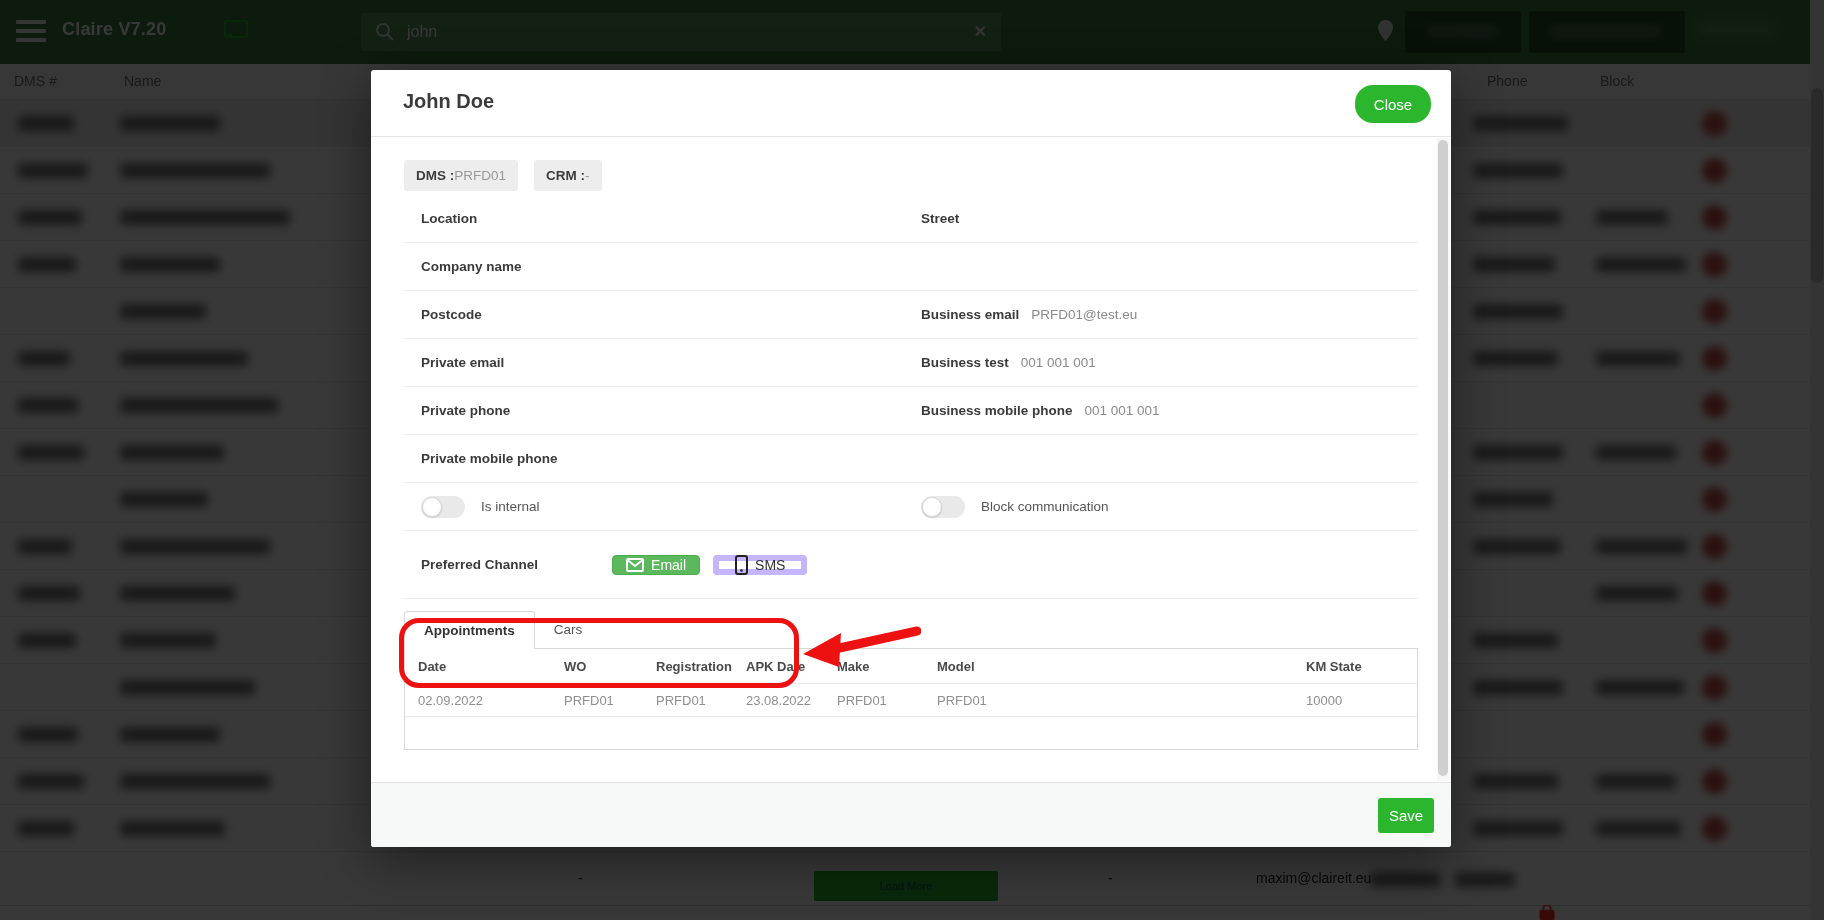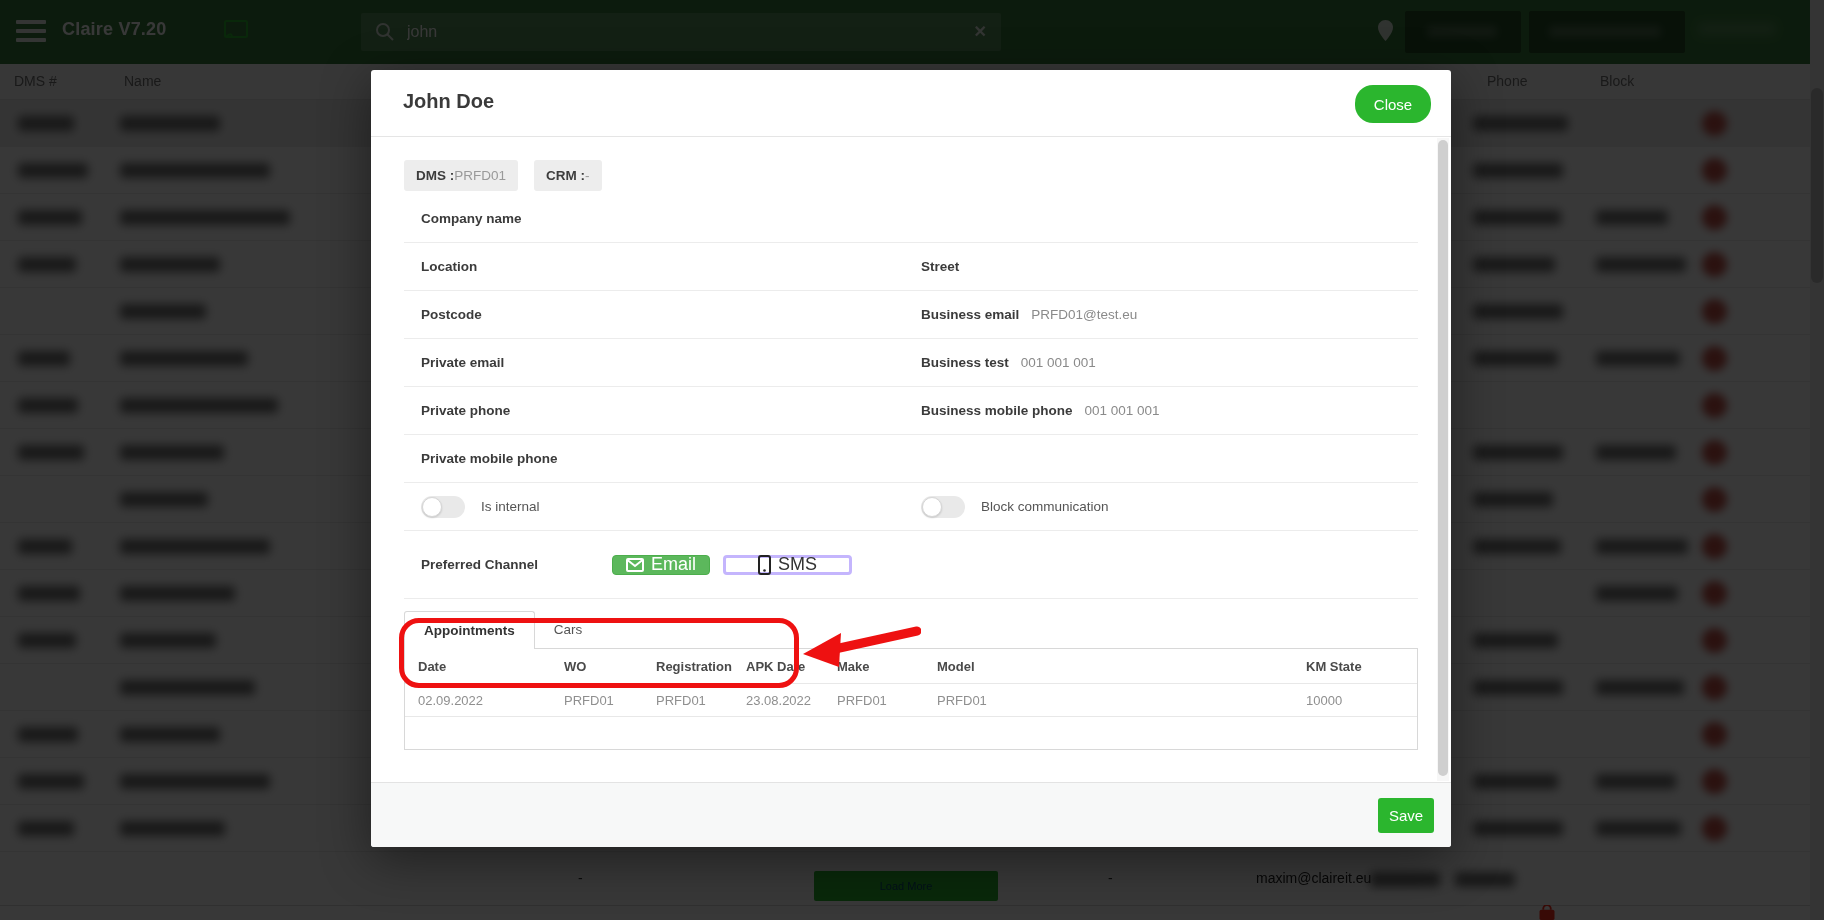--- a/index.html
+++ b/index.html
@@ -70,24 +70,24 @@
   .flabel { font-size:13.5px; font-weight:700; color:#3b3b3b; }
   .fvalue { font-size:13.5px; color:#8a8a8a; margin-left:12px; }
 
   .toggle { position:relative; width:44px; height:22px; background:#e9e9e9; border-radius:11px; cursor:pointer; flex:none; }
   .toggle .knob { position:absolute; left:1px; top:1px; width:20px; height:20px; background:#fff; border:1px solid #d6d6d6;
     border-radius:50%; box-shadow:0 1px 2px rgba(0,0,0,.15); }
   .tlabel { font-size:13.5px; color:#555; margin-left:16px; }
 
   .frow.pref { height:68px; position:relative; }
   .chan-group { display:flex; gap:13px; margin-left:74px; }
-  .chan-btn { height:20px; display:flex; align-items:center; gap:7px; border-radius:4px; font-size:18px; cursor:pointer;
+  .chan-btn { height:20px; display:flex; align-items:center; gap:7px; border-radius:4px; font-size:14px; cursor:pointer;
     font-family:"Liberation Sans",sans-serif;justify-content:flex-end; }
   .chan-email { background:#5cb85c; border:1px solid #4cae4c; color:#fff; padding:0 13px; }
-  .chan-sms { background:#fff; border:3px solid #c4b5fd; color:#333; padding:0 32px; }
+  .chan-sms { background:#fff; border:6px solid #c4b5fd; color:#333; padding:0 16px; }
 
   .ann-box { position:absolute; left:28px; top:458px; width:400px; height:70px; border:5px solid #ee1111; border-radius:20px;
     z-index:5; pointer-events:none; }
   .ann-arrow { position:absolute; left:430px; top:462px; z-index:5; pointer-events:none; }
 
   .tabs { display:flex; margin:12px 33px 0; align-items:flex-end; position:relative; z-index:2; }
   .tab { padding:11px 19px; font-size:13.5px; cursor:pointer; }
   .tab.active { background:#fff; border:1px solid #d8d8d8; border-bottom:none; border-radius:3px 3px 0 0;
     font-weight:700; color:#333; margin-bottom:-1px; }
   .tab.inactive { color:#555; }
@@ -282,31 +282,31 @@
 
     <div class="m-body">
       <div class="badges">
         <div class="badge"><b>DMS :</b><span>PRFD01</span></div>
         <div class="badge"><b>CRM :</b><span>-</span></div>
       </div>
 
       <div class="rows">
         <div class="frow">
           <div class="fcol left">
-              <span class="flabel">Company name</span>
-            </div>
-          <div class="fcol right"></div>
-        </div>
-        <div class="frow">
-          <div class="fcol left">
               <span class="flabel">Location</span>
             </div>
           <div class="fcol right">
               <span class="flabel">Street</span>
             </div>
+        </div>
+        <div class="frow">
+          <div class="fcol left">
+              <span class="flabel">Company name</span>
+            </div>
+          <div class="fcol right"></div>
         </div>
         <div class="frow">
           <div class="fcol left">
               <span class="flabel">Postcode</span>
             </div>
           <div class="fcol right">
             <span class="flabel">Business email</span>
             <span class="fvalue">PRFD01@test.eu</span>
           </div>
         </div>

